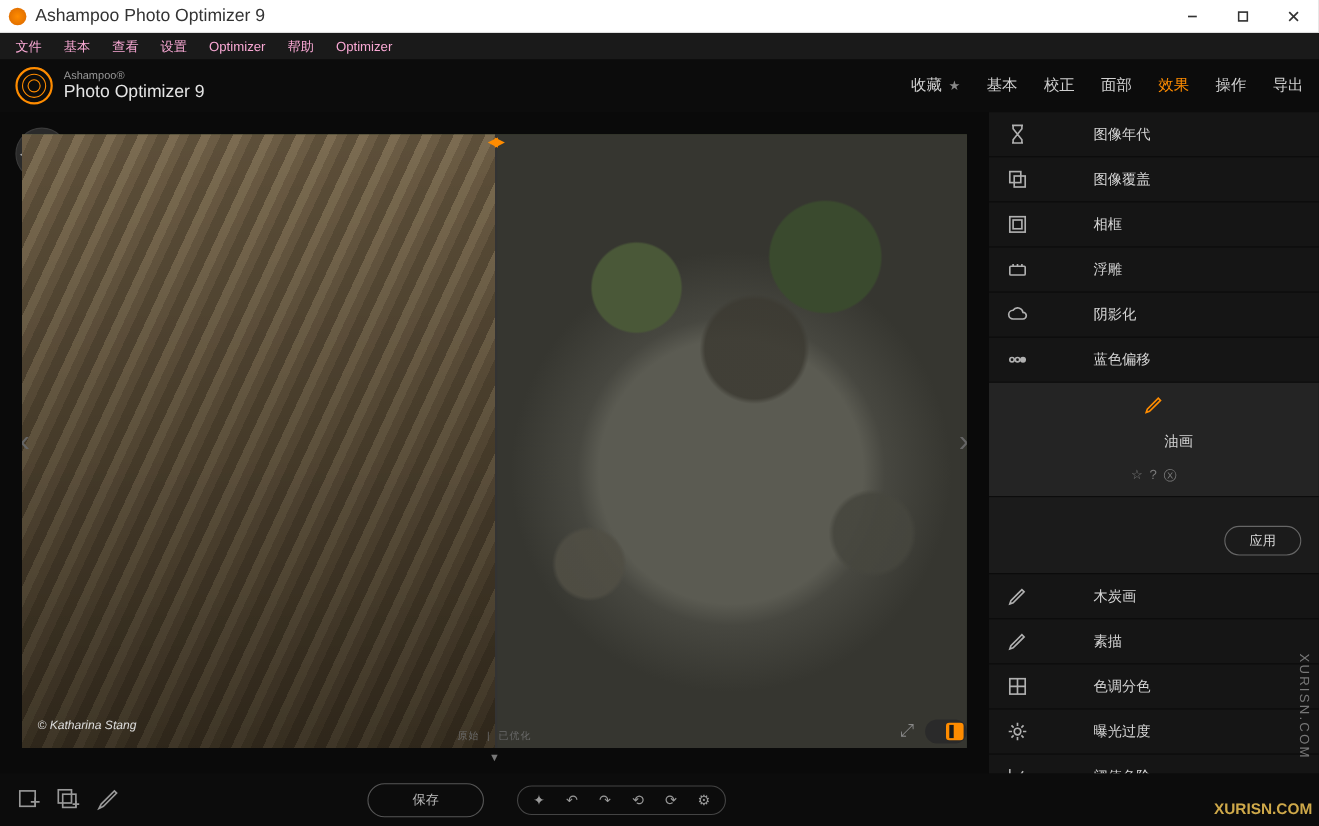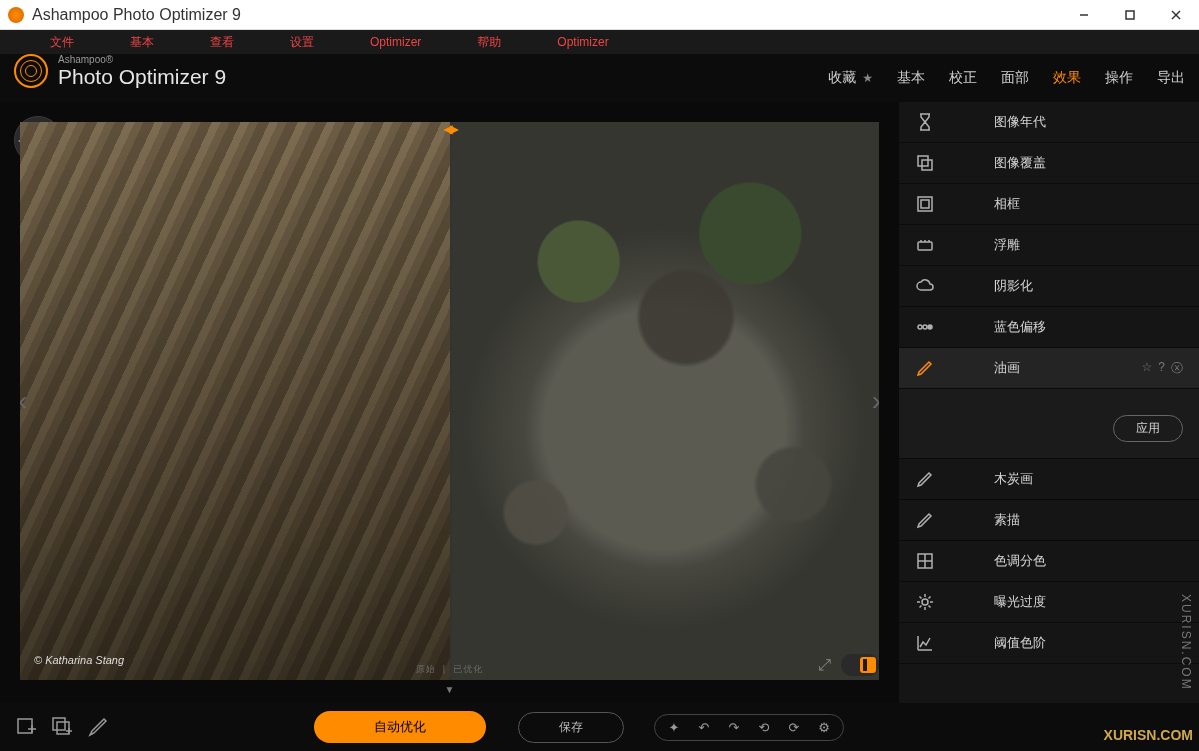--- a/index.html
+++ b/index.html
@@ -8,31 +8,31 @@
 
 .titlebar { height: 30px; background: #fff; display: flex; align-items: center; border-bottom: 1px solid #ddd; }
 .titlebar-icon { width: 16px; height: 16px; margin: 0 8px; border-radius: 50%; background: radial-gradient(circle, #ff8c00, #d86600); }
 .titlebar-text { flex: 1; font-size: 16px; color: #333; }
 .win-btns { display: flex; }
 .win-btn { width: 46px; height: 30px; display: flex; align-items: center; justify-content: center; color: #333; }
 .win-btn svg { width: 10px; height: 10px; }
 
 
 .menubar { height: 24px; background: #1a1a1a; display: flex; align-items: center; padding: 0 6px; gap: 4px; }
-.menu-item { font-size: 12px; color: #ef4444; padding: 0 8px; margin-left: 36px; }
-
-
-.header { height: 48px; background: #0c0c0c; display: flex; padding: 0 14px; }
+.menu-item { font-size: 12px; color: #f9a8d4; padding: 0 8px; }
+
+
+.header { height: 48px; background: #0c0c0c; display: flex; align-items: center; padding: 0 14px; }
 .logo-ring { width: 34px; height: 34px; border: 2px solid #ff8c00; border-radius: 50%; position: relative; margin-right: 10px; }
 .logo-ring::before, .logo-ring::after { content:''; position:absolute; border:1.5px solid #ff8c00; border-radius:50%; }
 .logo-ring::before { inset: 4px; }
 .logo-ring::after { inset: 9px; }
 .logo-text { line-height: 1.1; }
 .logo-brand { font-size: 10px; color: #9a9a9a; }
-.logo-product { font-size: 21px; color: #e5e5e5; }
+.logo-product { font-size: 16px; color: #e5e5e5; }
 .tabs { margin-left: auto; display: flex; gap: 24px; align-items: center; }
 .tab { font-size: 14px; color: #d0d0d0; display:flex; align-items:center; gap:6px; }
 .tab.active { color: #ff8c00; }
 .star-icon { font-size: 12px; color: #888; }
 
 
 .main { display: flex; height: calc(751px - 30px - 24px - 48px - 48px); }
 .viewer { flex: 1; position: relative; background: #0a0a0a; padding: 20px 10px 8px 10px; display:flex; flex-direction:column; }
 .sidebar { width: 300px; background: #151515; overflow: hidden; display:flex; flex-direction:column; }
 
@@ -77,21 +77,21 @@
 .collapse-icon { position:absolute; bottom:6px; right:48px; color:#888; font-size:16px; }
 .view-toggle { position:absolute; bottom:4px; right:0; width:38px; height:22px; background:#2a2a2a; border-radius:11px; display:flex; align-items:center; justify-content:flex-end; padding:3px; }
 .view-toggle-knob { width:16px; height:16px; background:#ff8c00; border-radius:3px; position:relative; }
 .view-toggle-knob::before{content:'';position:absolute;left:3px;top:2px;bottom:2px;width:4px;background:#1a1a1a;}
 
 .film-toggle { display:flex; justify-content:center; padding:4px 0 0 0; }
 .film-toggle .chev { color:#777; font-size:10px; }
 
 
 .fx-item { display:flex; align-items:center; padding:10px 16px; gap:14px; border-bottom:1px solid #0b0b0b; }
-.fx-item.active { background:#242424; }
+.fx-item.active { background:#242424;flex-direction:column; }
 .fx-icon { width:20px; height:20px; display:flex; align-items:center; justify-content:center; color:#b0b0b0; }
 .fx-item.active .fx-icon { color:#ff8c00; }
 .fx-label { flex:1; font-size:13px; color:#d5d5d5;margin-left:45px; }
 .fx-actions { display:flex; gap:6px; color:#7a7a7a; font-size:12px; }
 
 .fx-params { background:#1b1b1b; padding:14px 16px 16px; border-bottom:1px solid #0b0b0b; }
 .param-row { display:flex; align-items:center; gap:10px; }
 .param-label { width:40px; font-size:12px; color:#bcbcbc; }
 .param-track { flex:1; height:3px; background:#444; border-radius:2px; position:relative; }
 .param-thumb { width:12px; height:12px; border-radius:50%; background:#e8e8e8; position:absolute; top:-5px; left:55%; }
@@ -341,21 +341,20 @@
         <rect x="7" y="7" width="12" height="12"></rect>
         <path d="M19 13v6M16 16h6"></path>
       </svg>
     </span>
   <span class="bb-icon">
       <svg viewBox="0 0 24 24">
         <path d="M4 20l4-2L20 6l-2-2L6 16z"></path>
       </svg>
     </span>
   <div class="bb-spacer-s"></div>
-  <div class="auto-btn">自动优化</div>
   <div class="save-btn">保存</div>
   <div class="tool-pill">
     <span class="t">✦</span>
     <span class="t">↶</span>
     <span class="t">↷</span>
     <span class="t">⟲</span>
     <span class="t">⟳</span>
     <span class="t">⚙</span>
   </div>
 </div>

